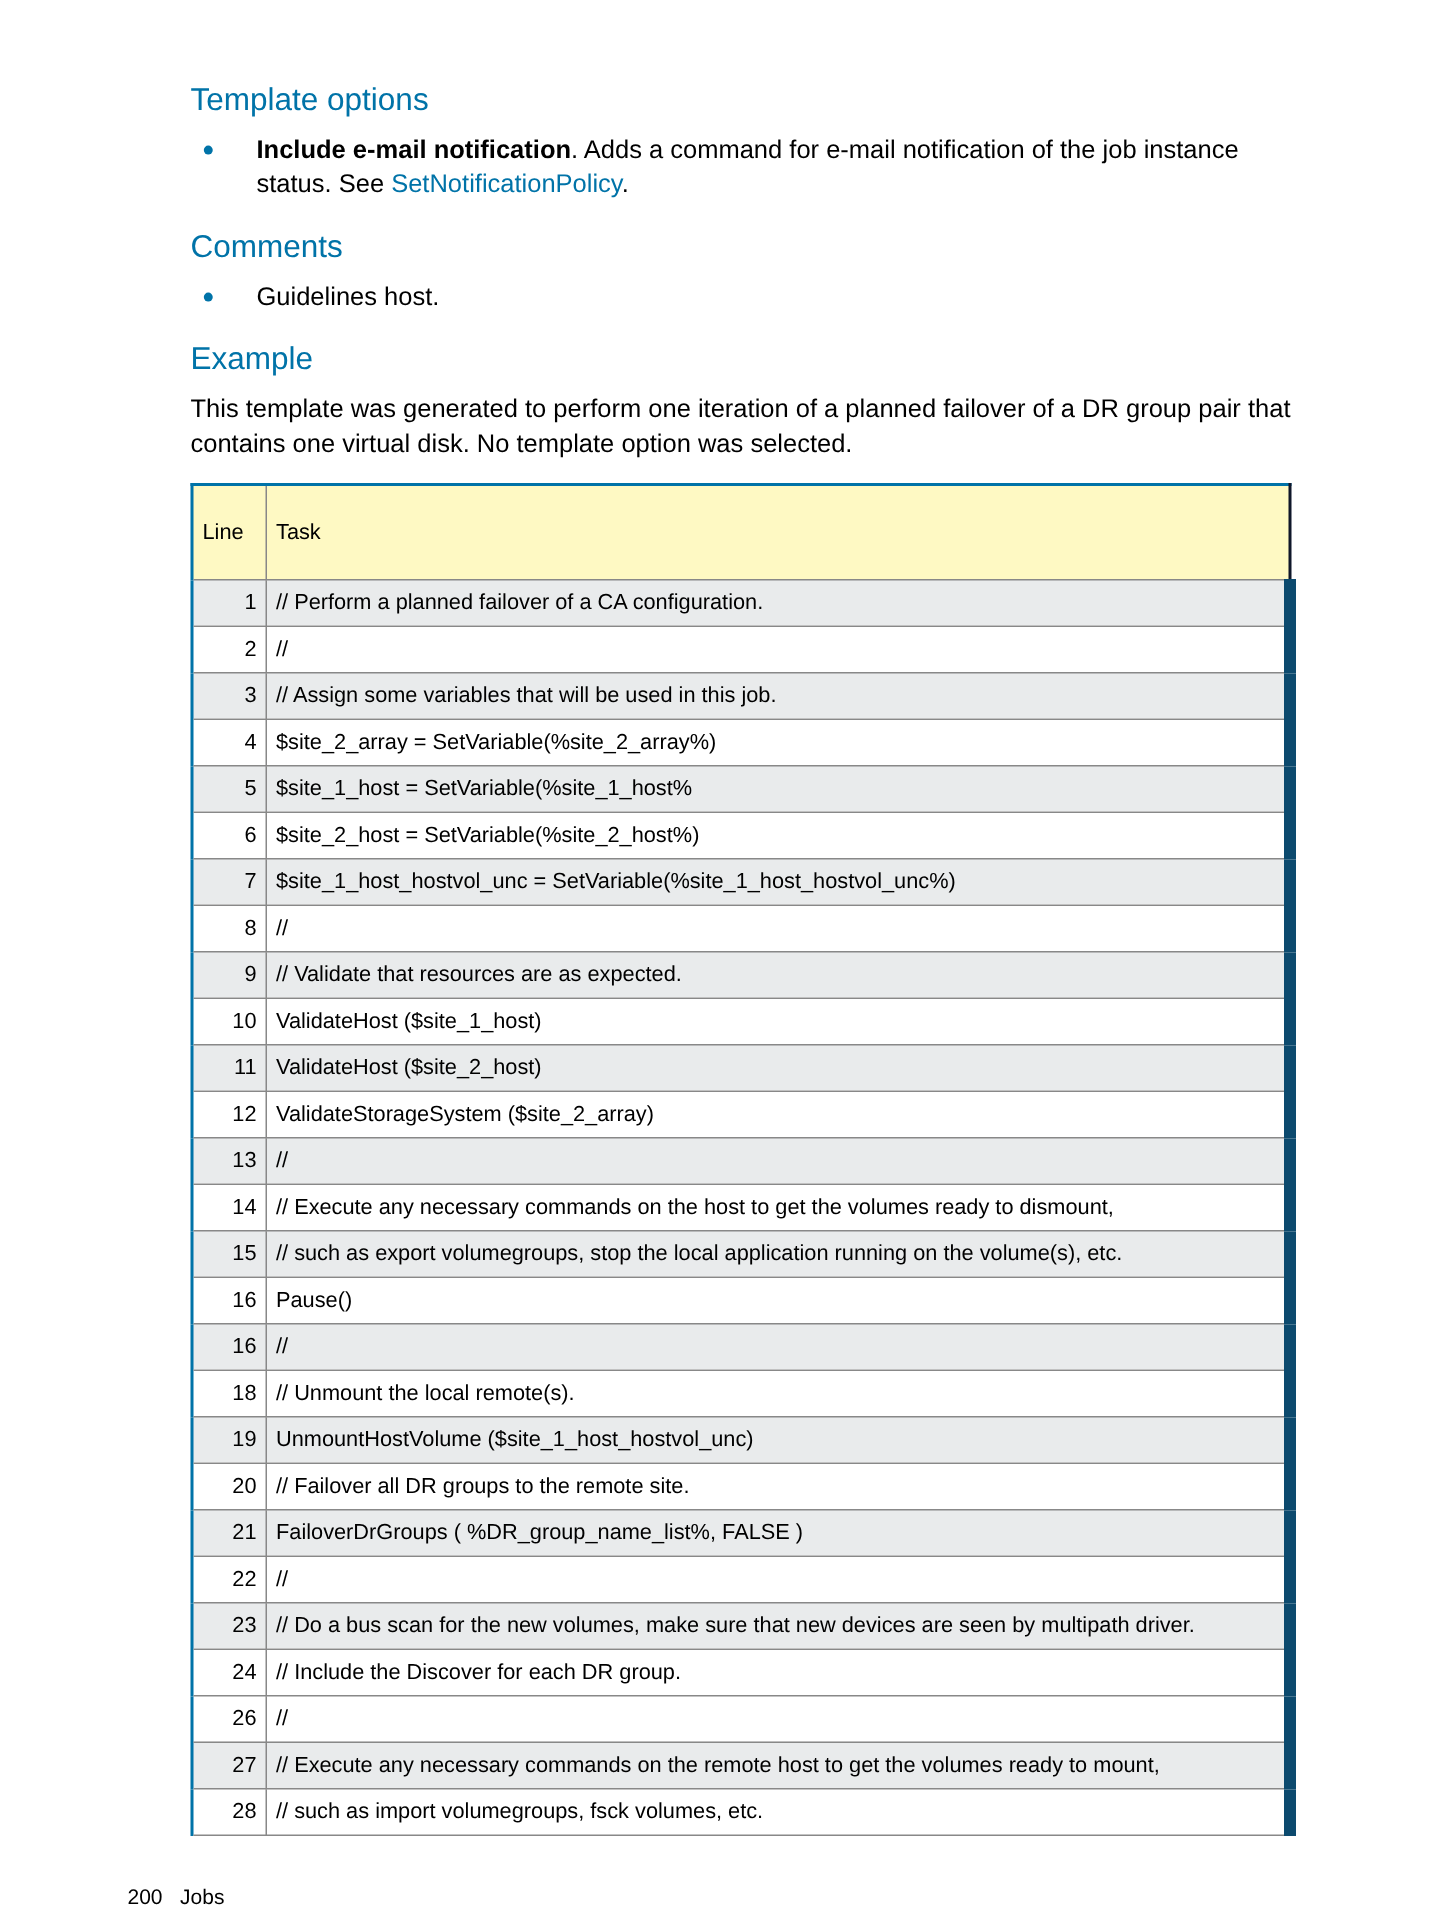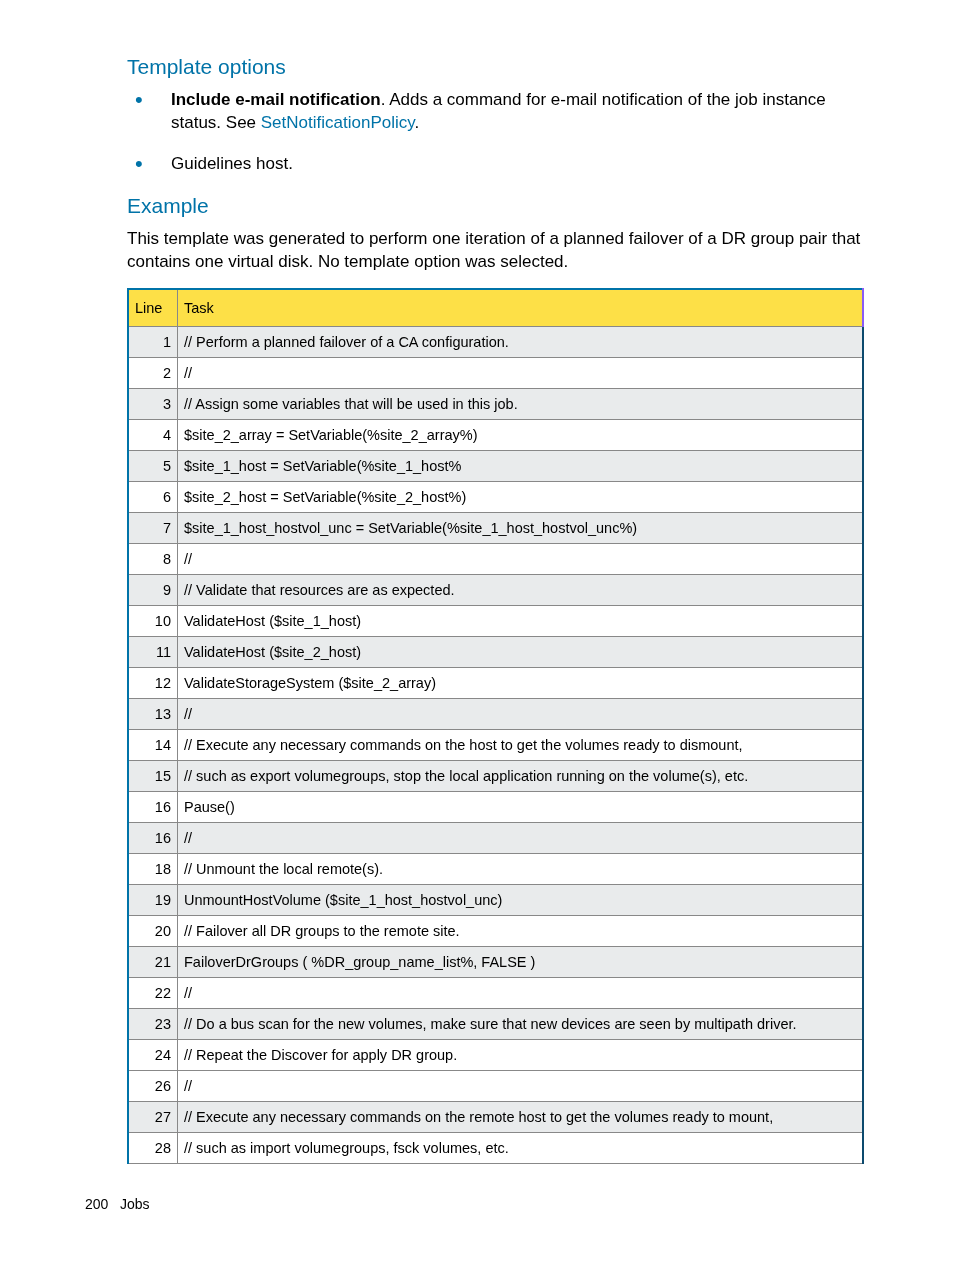--- a/index.html
+++ b/index.html
@@ -53,49 +53,49 @@
       font-size: 17px;
       line-height: 1.35;
       margin: 6px 0 14px 0;
     }
     table.task-table {
       width: 100%;
       border-collapse: collapse;
       font-size: 14.5px;
     }
     table.task-table th {
-      background: #fde047;
+      background: #fef9c3;
       border: 1px solid #888;
       text-align: left;
       font-weight: normal;
-      padding: 10px 6px;
+      padding: 23px 6px;
       border-top: 2px solid #0073a8;
       margin-left: 37px;
     }
     table.task-table th.line-col {
       border-left: 2px solid #0073a8;
       width: 36px;
       text-align: left;
     }
     table.task-table th.task-col {
-      border-right: 2px solid #8b5cf6;
+      border-right: 2px solid #0f172a;
     }
     table.task-table td {
       border: 1px solid #888;
       padding: 7px 6px;
       vertical-align: top;
     }
     table.task-table td.line-cell {
       border-left: 2px solid #0073a8;
       text-align: right;
       width: 36px;
       padding-right: 6px;
     }
     table.task-table td.task-cell {
-      border-right: 2px solid #0c4a6e;
+      border-right: 8px solid #0c4a6e;
     }
     table.task-table tr.odd td {
       background: #e9ebec;
     }
     table.task-table tr.even td {
       background: #fff;
     }
     .footer {
       margin-top: 32px;
       font-size: 14px;
@@ -108,20 +108,21 @@
 
 <div class="page">
 
   <h3>Template options</h3>
   <ul class="bullet">
     <li>
       <span class="bold">Include e-mail notification</span><span>.   Adds a command for e-mail notification of the job instance status. See </span><a class="link">SetNotificationPolicy</a><span>.</span>
     </li>
   </ul>
 
+  <h3>Comments</h3>
   <ul class="bullet">
     <li>Guidelines host.</li>
   </ul>
 
   <h3>Example</h3>
   <p class="body">This template was generated to perform one iteration of a planned failover of a DR group pair that contains one virtual disk. No template option was selected.</p>
 
   <table class="task-table">
     <thead>
       <tr>
@@ -217,21 +218,21 @@
         <tr class="even">
           <td class="line-cell">22</td>
           <td class="task-cell">//</td>
         </tr>
         <tr class="odd">
           <td class="line-cell">23</td>
           <td class="task-cell">// Do a bus scan for the new volumes, make sure that new devices are seen by multipath driver.</td>
         </tr>
         <tr class="even">
           <td class="line-cell">24</td>
-          <td class="task-cell">// Repeat the Discover for apply DR group.</td>
+          <td class="task-cell">// Include the Discover for each DR group.</td>
         </tr>
         <tr class="even">
           <td class="line-cell">26</td>
           <td class="task-cell">//</td>
         </tr>
         <tr class="odd">
           <td class="line-cell">27</td>
           <td class="task-cell">// Execute any necessary commands on the remote host to get the volumes ready to mount,</td>
         </tr>
         <tr class="even">

